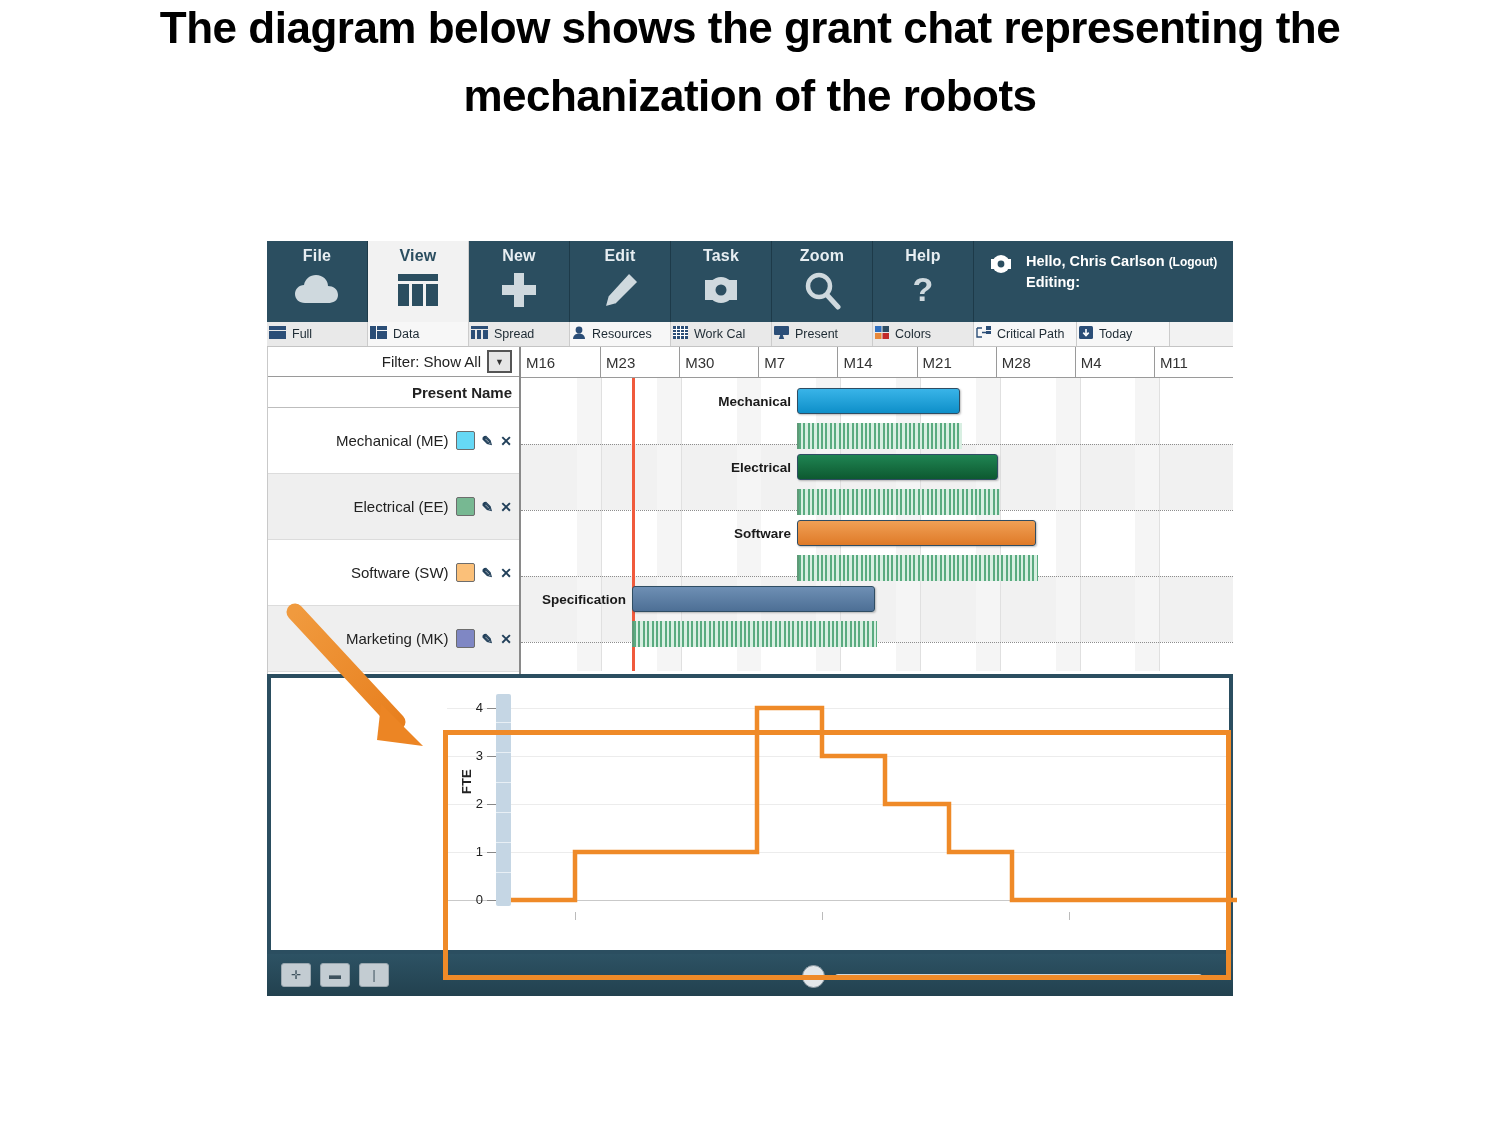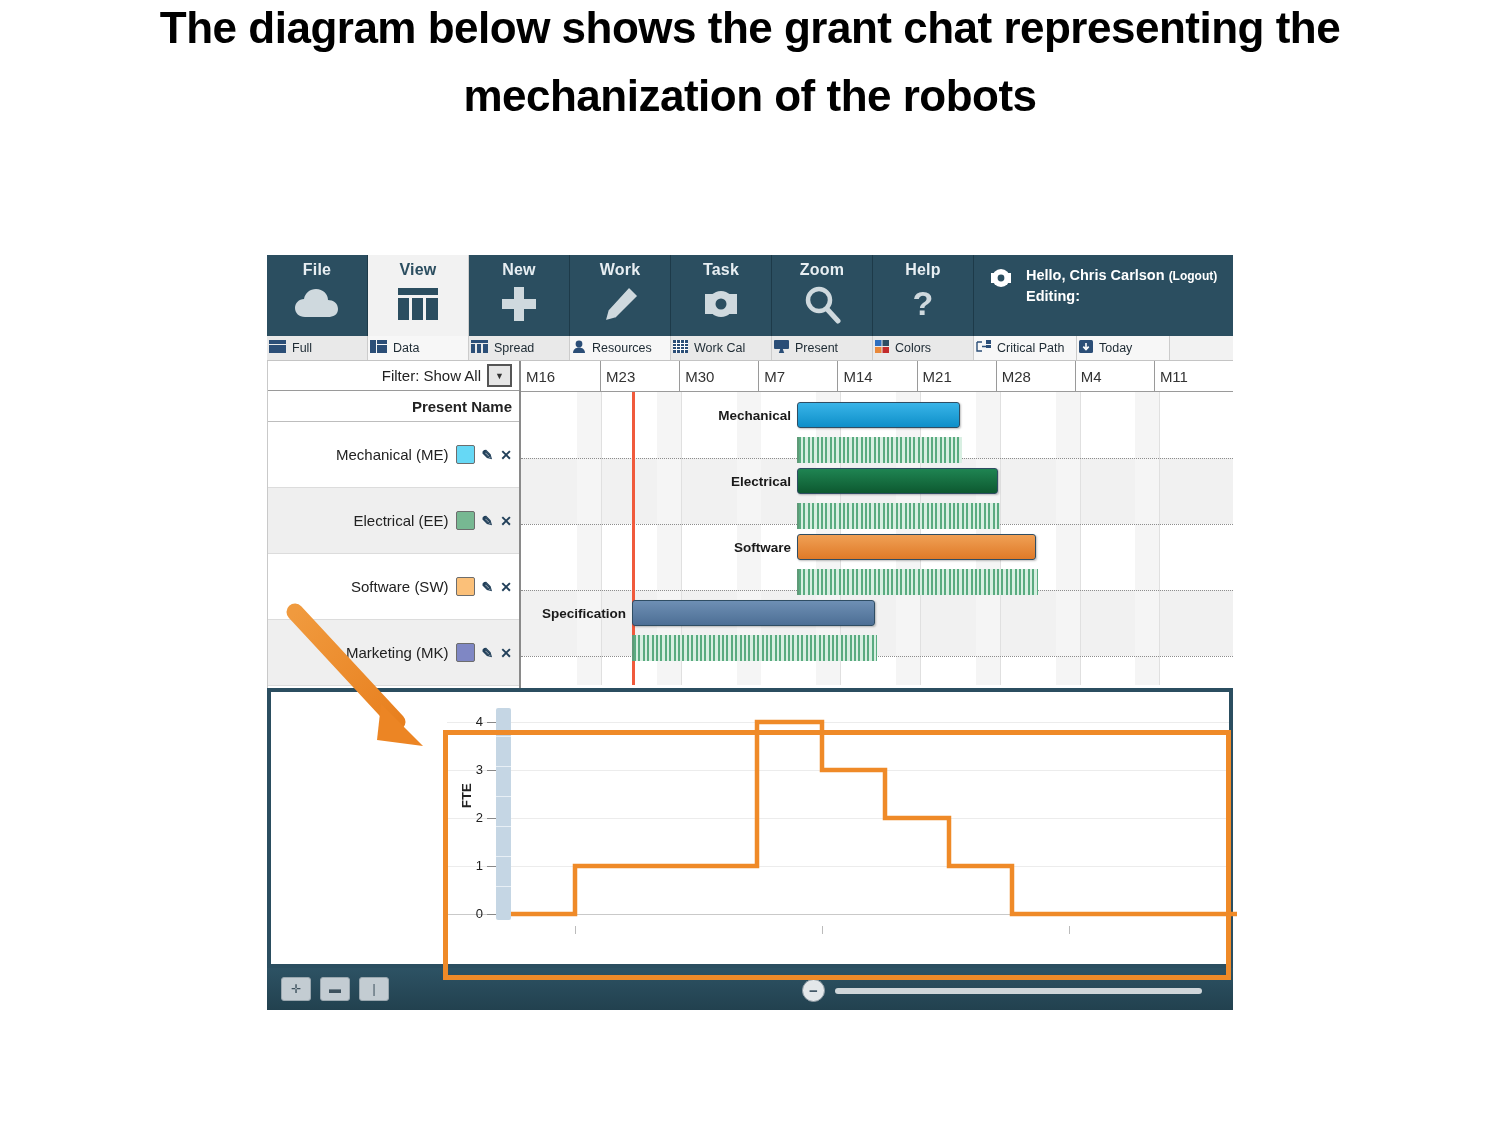--- a/index.html
+++ b/index.html
@@ -9,21 +9,21 @@
     overflow:hidden;position:relative;
   }
   
   #slide-title{
     position:absolute;left:90px;top:-6px;width:1320px;
     text-align:center;font-weight:bold;font-size:44px;line-height:68px;
     color:#000;letter-spacing:-0.5px;
   }
   
   #app-window{
-    position:absolute;left:267px;top:255px;width:966px;height:755px;
+    position:absolute;left:267px;top:241px;width:966px;height:755px;
     background:#ffffff;
   }
   
   .ribbon{
     display:flex;height:81px;background:#2b4e60;
   }
   .ribbon-tab{
     width:101px;background:#2b4e60;color:#e7eef2;
     display:flex;flex-direction:column;align-items:center;justify-content:flex-start;
     padding-top:6px;box-sizing:border-box;border-right:1px solid #1d3a49;
@@ -183,21 +183,21 @@
     <div class="ribbon-tab">
       <span class="rt-label">New</span>
       <span class="rt-icon">
         <svg width="44" height="40" viewBox="0 0 44 40">
             <path d="M17 3h10v12h12v10H27v12H17V25H5V15h12z" fill="#cfd9de"></path>
           </svg>
       </span>
     </div>
 
     <div class="ribbon-tab">
-      <span class="rt-label">Work</span>
+      <span class="rt-label">Edit</span>
       <span class="rt-icon">
         <svg width="42" height="40" viewBox="0 0 42 40">
             <path d="M30 3l9 9-22 22-11 3 3-11z" fill="#cfd9de" stroke="#2b4e60" stroke-width="1.4"></path>
           </svg>
       </span>
     </div>
 
     <div class="ribbon-tab">
       <span class="rt-label">Task</span>
       <span class="rt-icon">

